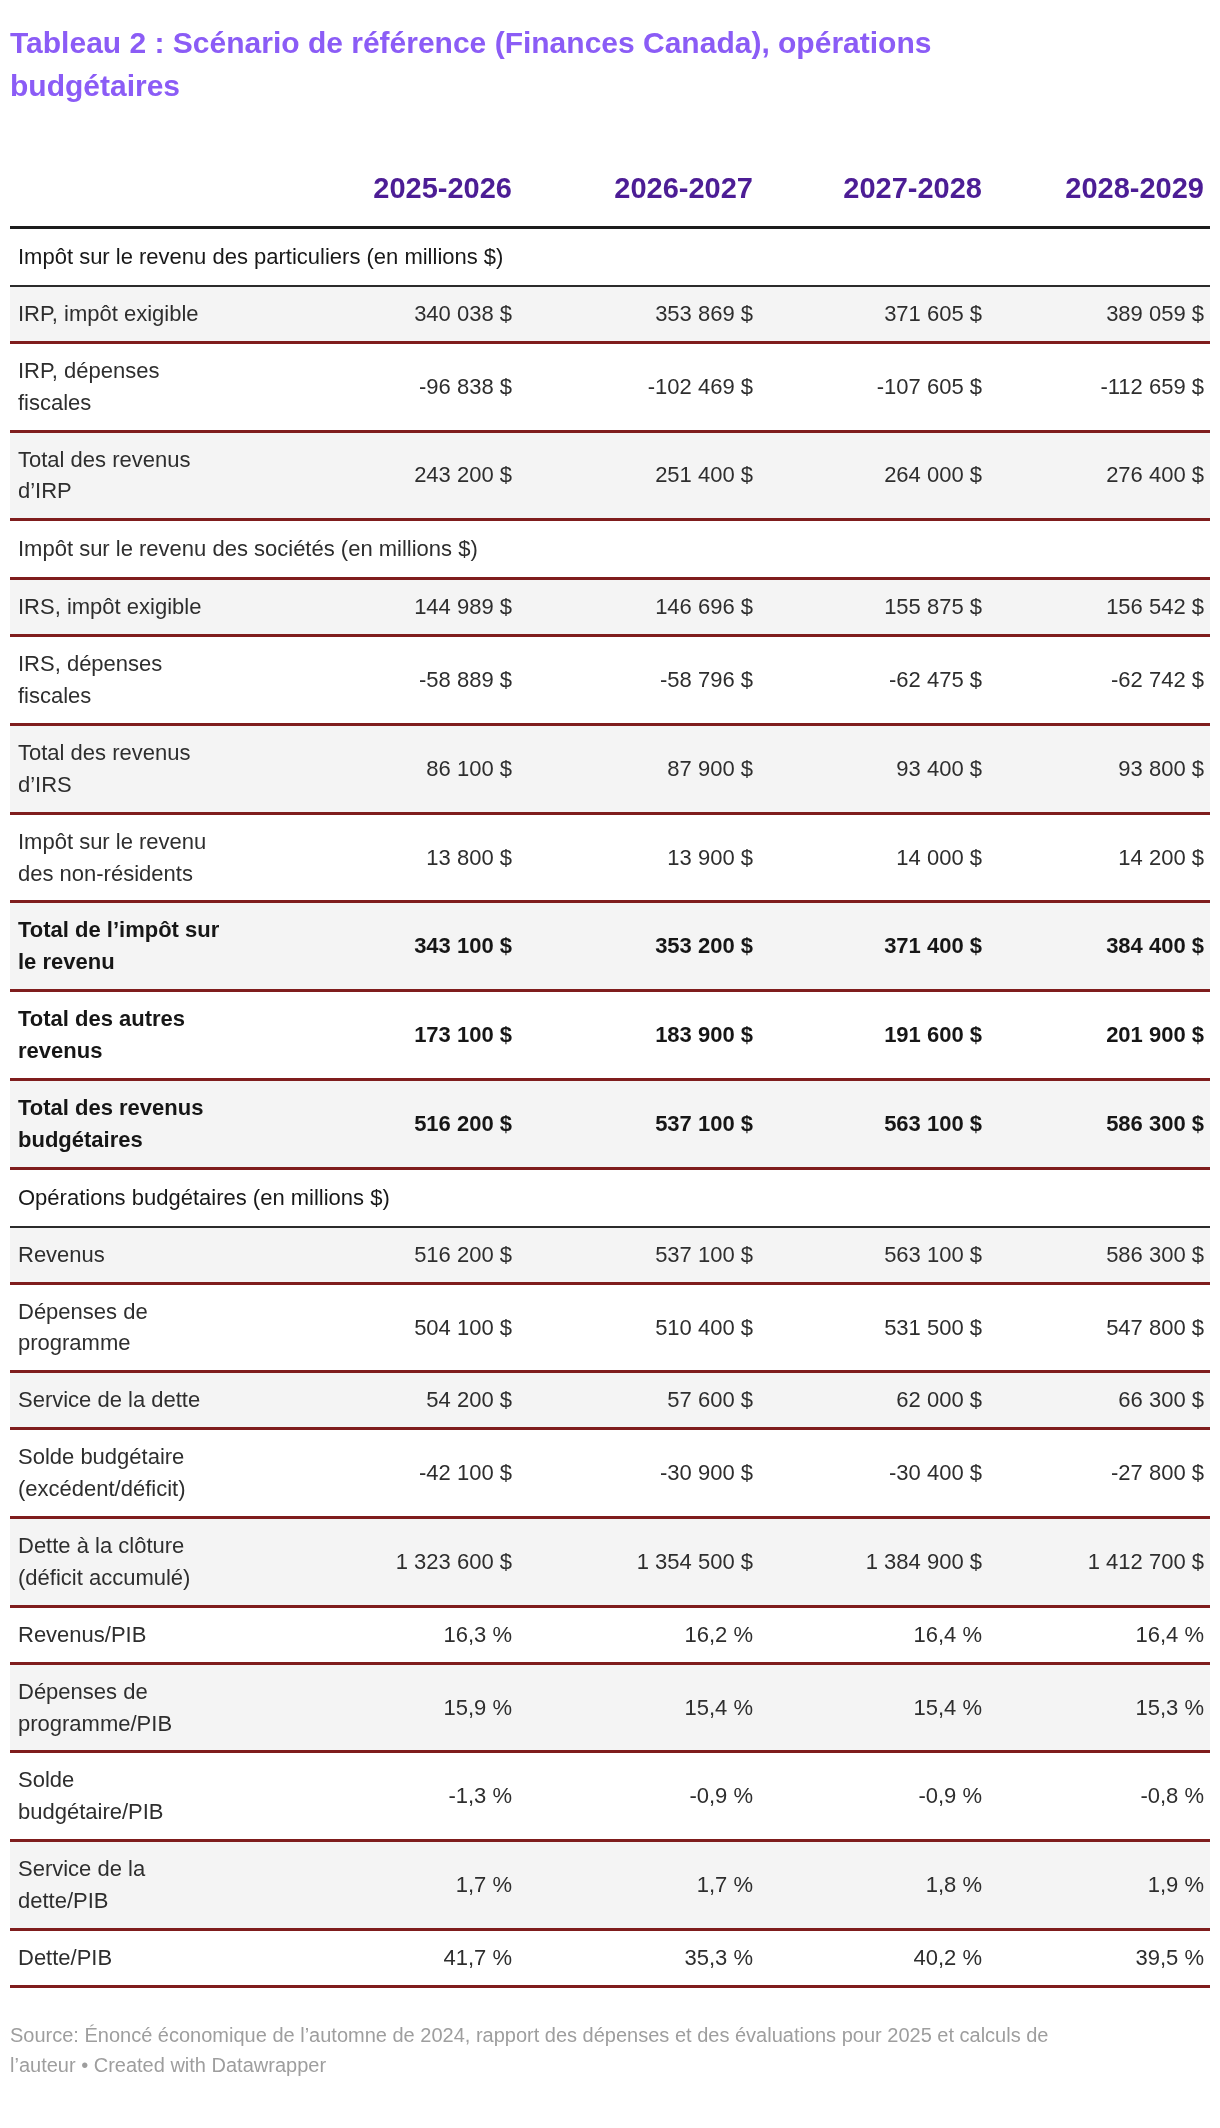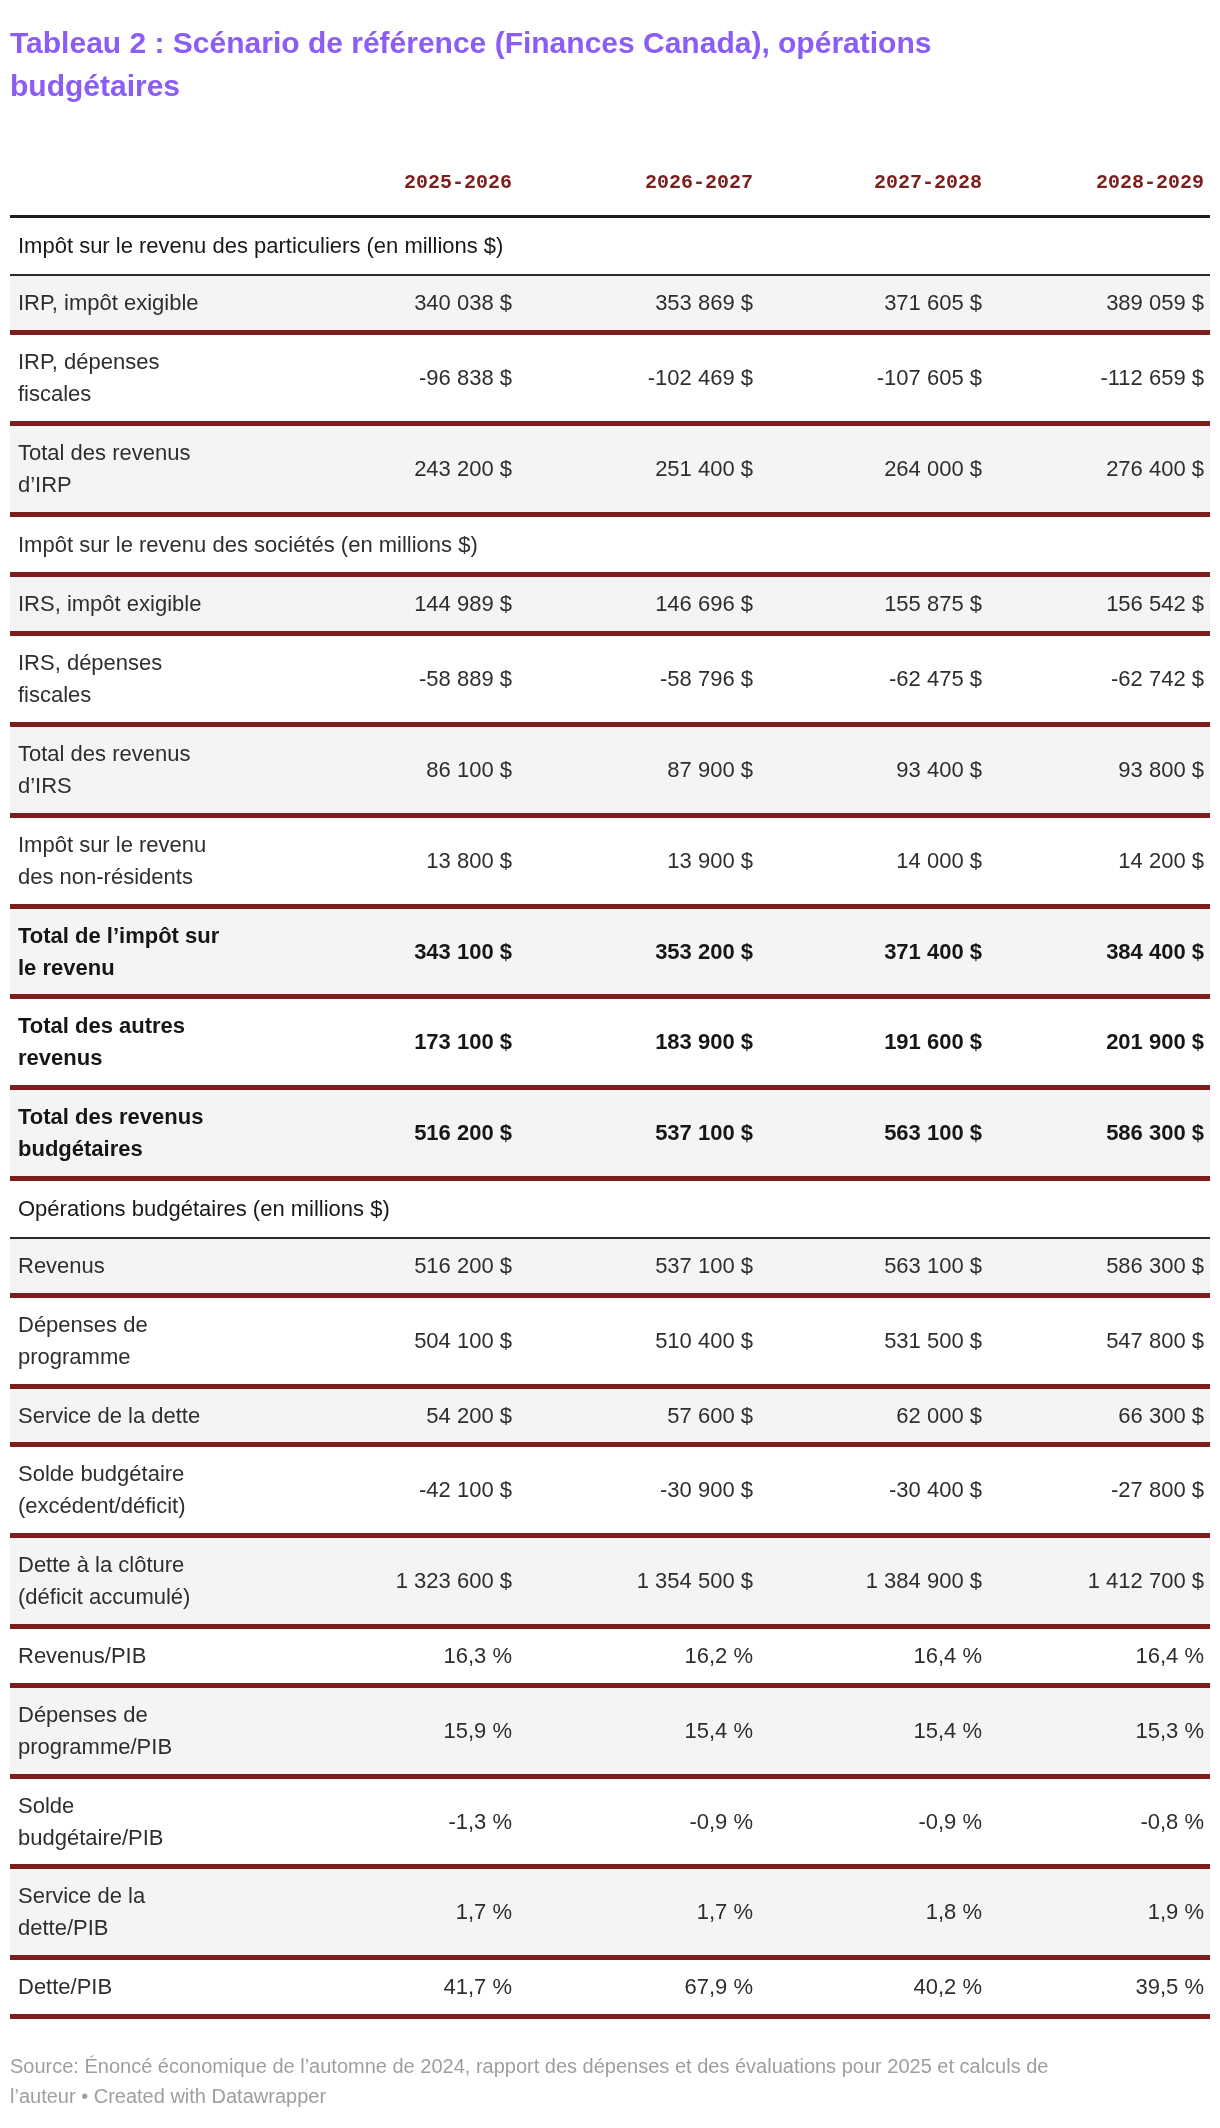--- a/index.html
+++ b/index.html
@@ -25,34 +25,33 @@
   }
   table.dw-table {
     width: 1200px;
     border-collapse: collapse;
     table-layout: fixed;
   }
   thead tr {
     border-bottom: 3px solid #1d1d1d;
   }
   thead th {
-    font-size: 20px;
+    font-size: 29px;
     font-weight: 700;
-    color: #7f1d1d;
+    color: #4c1d95;
     text-align: right;
     padding: 24px 6px 20px 4px;
     line-height: 1.2;
-    font-family: Liberation Mono, monospace;
   }
   thead th.label-col {
     text-align: left;
     padding-left: 8px;
   }
   tbody tr {
-    border-bottom: 5px solid #7f1d1d;
+    border-bottom: 3px solid #7f1d1d;
   }
   tbody tr:nth-child(even) {
     background: #f4f4f4;
   }
   tbody td {
     font-size: 22px;
     line-height: 1.45;
     vertical-align: middle;
   }
   td.label-cell {
@@ -253,21 +252,21 @@
         <tr class="data">
           <td class="label-cell">Service de la dette/PIB</td>
           <td class="value-cell">1,7 %</td>
           <td class="value-cell">1,7 %</td>
           <td class="value-cell">1,8 %</td>
           <td class="value-cell">1,9 %</td>
         </tr>
         <tr class="data">
           <td class="label-cell">Dette/PIB</td>
           <td class="value-cell">41,7 %</td>
-          <td class="value-cell">67,9 %</td>
+          <td class="value-cell">35,3 %</td>
           <td class="value-cell">40,2 %</td>
           <td class="value-cell">39,5 %</td>
         </tr>
       </tbody>
   </table>
 
   <p class="source">Source: Énoncé économique de l’automne de 2024, rapport des dépenses et des évaluations pour 2025 et calculs de l’auteur • Created with Datawrapper</p>
 
 </div>
 

